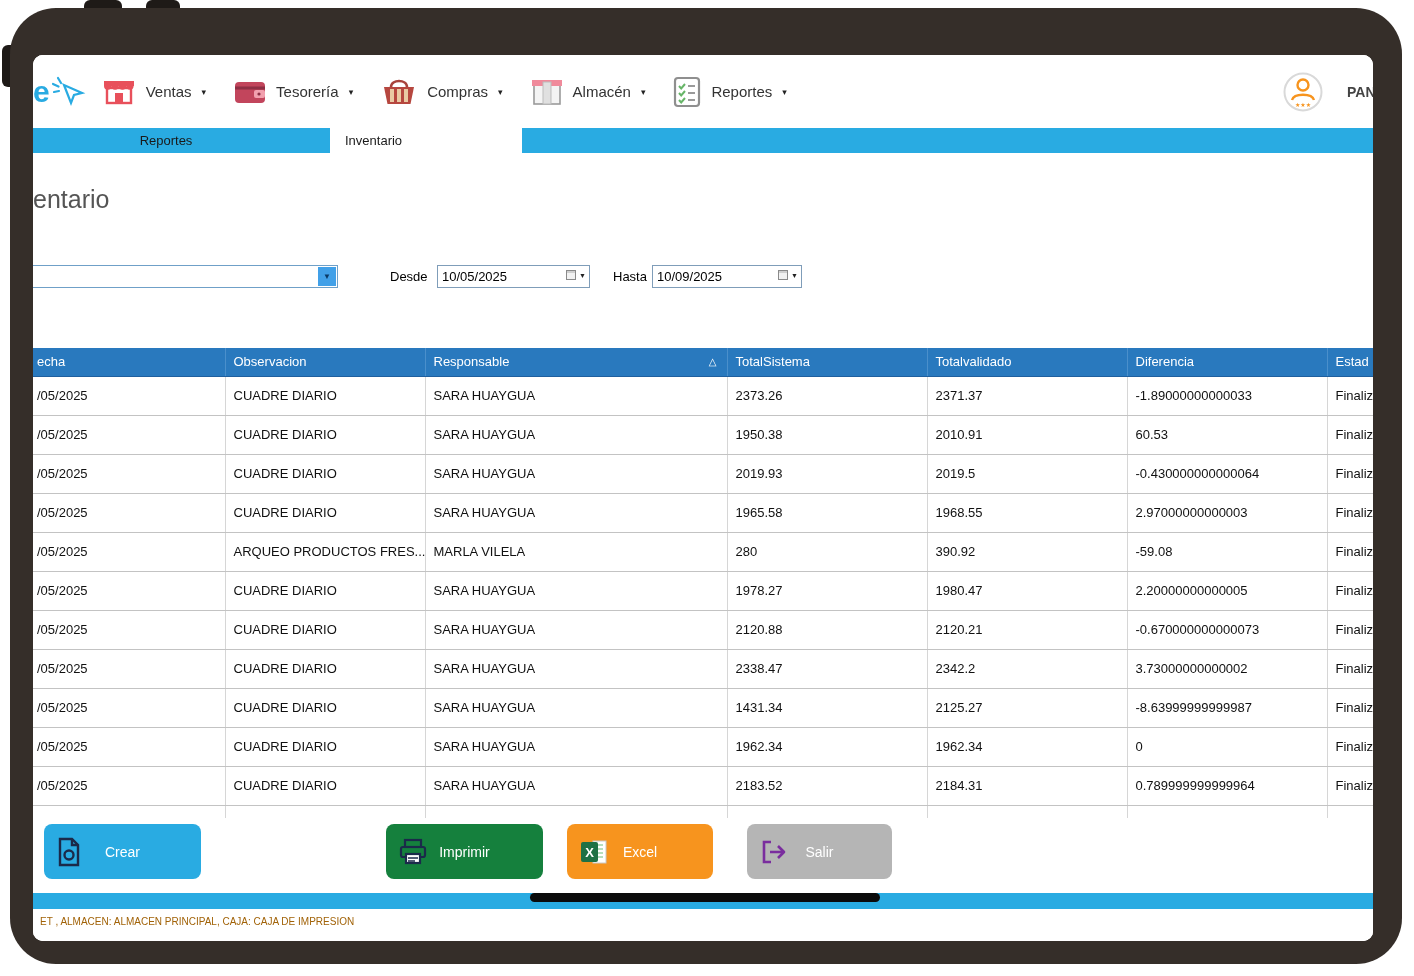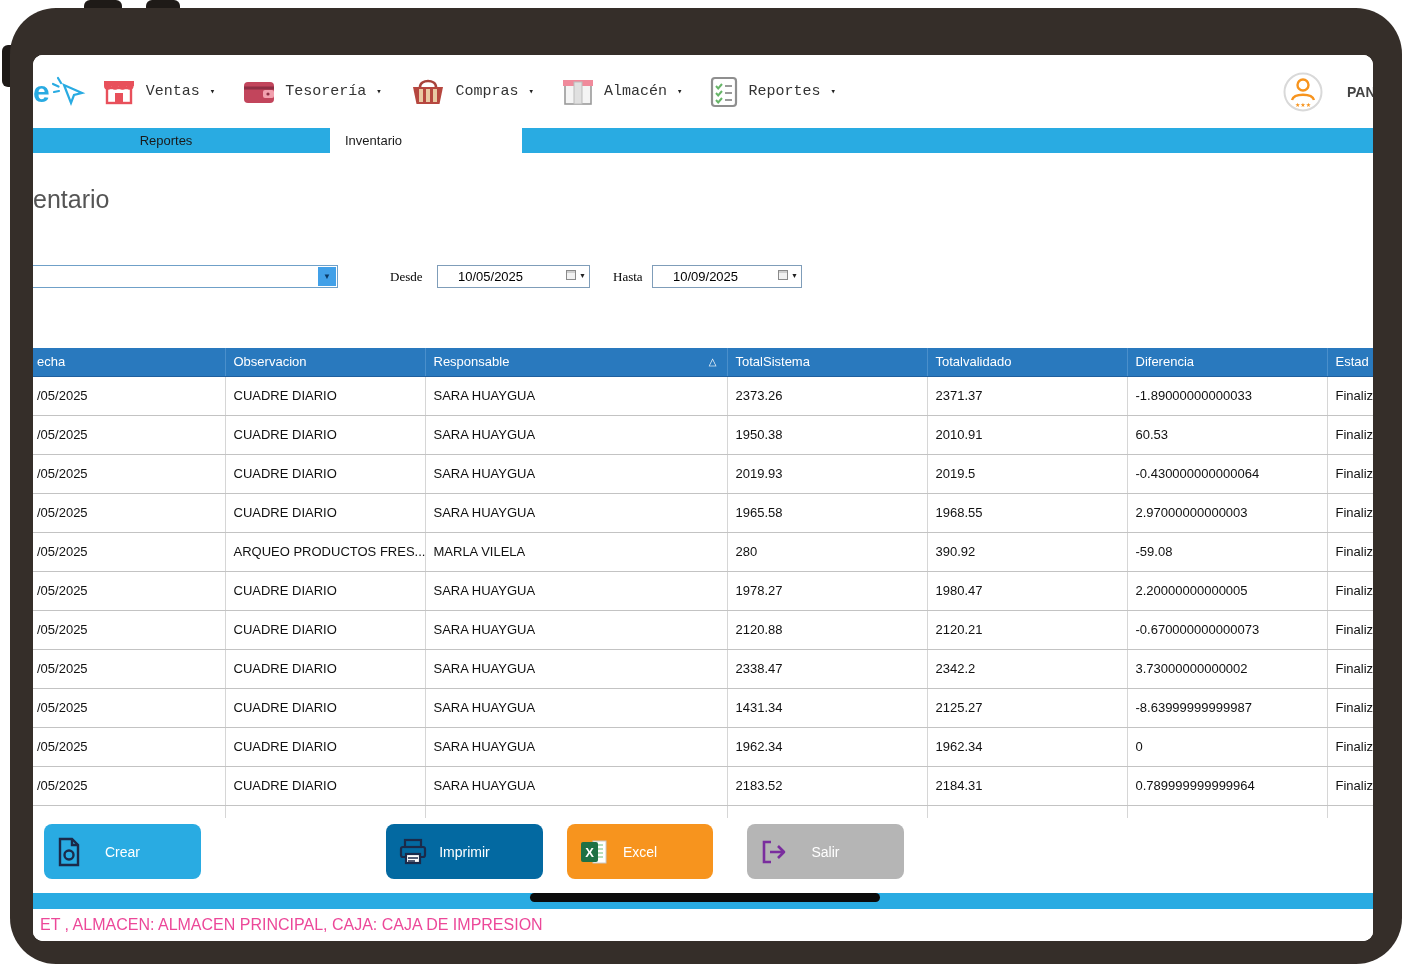--- a/index.html
+++ b/index.html
@@ -20,21 +20,21 @@
                     background:#0b0b0b; border-radius:5px; z-index:6; }
 
   
   .app { position:absolute; left:-40px; top:0; width:1480px; height:886px; background:#fff; }
 
   
   .menubar { position:absolute; left:0; top:0; width:100%; height:73px; background:#fff;
              display:flex; align-items:center; padding-left:40px; }
   .logo { display:flex; align-items:center; margin-right:14px; }
   .logo-e { font-size:30px; font-weight:bold; color:#29ABE2; line-height:1; }
-  .menu-item { display:flex; align-items:center; gap:8px; margin-right:26px; cursor:pointer;font-family:Liberation Mono, monospace; }
+  .menu-item { display:flex; align-items:center; gap:8px; margin-right:26px; cursor:pointer; }
   .mi-icon { display:flex; }
   .mi-label { font-size:15px; color:#333; }
   .caret { font-size:9px; color:#222; margin-left:2px; }
   .user { position:absolute; left:1290px; top:0; height:73px; display:flex; align-items:center; gap:24px; }
   .user-label { font-size:14px; font-weight:bold; color:#444; white-space:nowrap; }
 
   
   .tabstrip { position:absolute; left:0; top:73px; width:100%; height:25px; background:#29ABE2; }
   .tab { position:absolute; top:0; height:25px; line-height:25px; font-size:13px; color:#1a1a1a; cursor:pointer; }
   .tab-reportes { left:78px; width:190px; text-align:center; }
@@ -43,25 +43,25 @@
   .page-title { position:absolute; left:40px; top:130px; font-size:25px; color:#555; }
 
   
   .filters { position:absolute; left:0; top:208px; width:100%; height:30px; }
   .combo { position:absolute; left:0; top:2px; width:345px; height:23px; background:#fff;
            border:1px solid #6FA0C8; }
   .combo input { position:absolute; left:2px; top:1px; width:318px; height:19px; border:none;
                  outline:none; font:13px "Liberation Sans", sans-serif; }
   .combo-btn { position:absolute; right:1px; top:1px; width:18px; height:19px; background:#41A0E8;
                color:#0b3a66; font-size:8px; display:flex; align-items:center; justify-content:center; cursor:pointer; }
-  .flabel { position:absolute; top:6px; font-size:13px; color:#000;font-family:Liberation Serif, serif; }
+  .flabel { position:absolute; top:6px; font-size:13px; color:#000; }
   .lbl-desde { left:397px; } .lbl-hasta { left:620px; }
   .datefield { position:absolute; top:2px; height:23px; background:#fff; border:1px solid #7F9DB9; }
   .df-desde { left:444px; width:153px; } .df-hasta { left:659px; width:150px; }
-  .datefield input { position:absolute; left:20px; top:2px; width:100px; height:17px; border:none;
+  .datefield input { position:absolute; left:4px; top:2px; width:100px; height:17px; border:none;
                      outline:none; font:13px "Liberation Sans", sans-serif; }
   .date-drop { position:absolute; right:3px; top:4px; display:flex; align-items:center; gap:3px; cursor:pointer; }
   .dd-grid { width:10px; height:10px; border:1px solid #8a8a8a; background:#f2f2f2;
              box-shadow:inset 0 2px 0 #cfcfcf; }
   .dd-caret { font-size:7px; color:#222; }
 
   
   .grid-wrap { position:absolute; left:0; top:293px; width:1480px; height:470px; overflow:hidden; }
   table { border-collapse:collapse; table-layout:fixed; width:1480px; }
   thead th { background:#2979BE; color:#fff; font-weight:normal; font-size:13px; text-align:left;
@@ -74,28 +74,28 @@
   th.col-responsable { position:relative; }
   .sort { position:absolute; right:10px; top:0; line-height:28px; font-size:10px; color:#fff; }
 
   
   .actions { position:absolute; left:0; top:769px; width:100%; height:55px; }
   .abtn { position:absolute; top:0; height:55px; border-radius:8px; display:flex; align-items:center;
           justify-content:center; color:#fff; font-size:14px; cursor:pointer; }
   .abtn .aicon { position:absolute; left:12px; display:flex; }
   .btn-crear    { left:51px;  width:157px; background:#29ABE2; }
   .btn-detalle  { left:222px; width:157px; background:#F7941E; }
-  .btn-imprimir { left:393px; width:157px; background:#0369a1; }
+  .btn-imprimir { left:393px; width:157px; background:#15803d; }
   .btn-excel    { left:574px; width:146px; background:#F7941E; }
-  .btn-salir    { left:754px; width:157px; background:#B5B5B5;justify-content:center; }
+  .btn-salir    { left:754px; width:145px; background:#B5B5B5;justify-content:center; }
 
   
   .bottom-strip { position:absolute; left:0; top:838px; width:100%; height:16px; background:#29ABE2; }
   .statusbar { position:absolute; left:0; top:854px; width:100%; height:32px; background:#fff; }
-  .status-text { position:absolute; left:47px; top:7px; font-size:16px; color:#ec4899; white-space:nowrap; }
+  .status-text { position:absolute; left:47px; top:7px; font-size:10px; color:#a16207; white-space:nowrap; }
 </style>
 </head>
 <body>
 
 <div class="stage">
 
   <div class="hw hw-top1"></div>
   <div class="hw hw-top2"></div>
   <div class="hw hw-left"></div>
 

